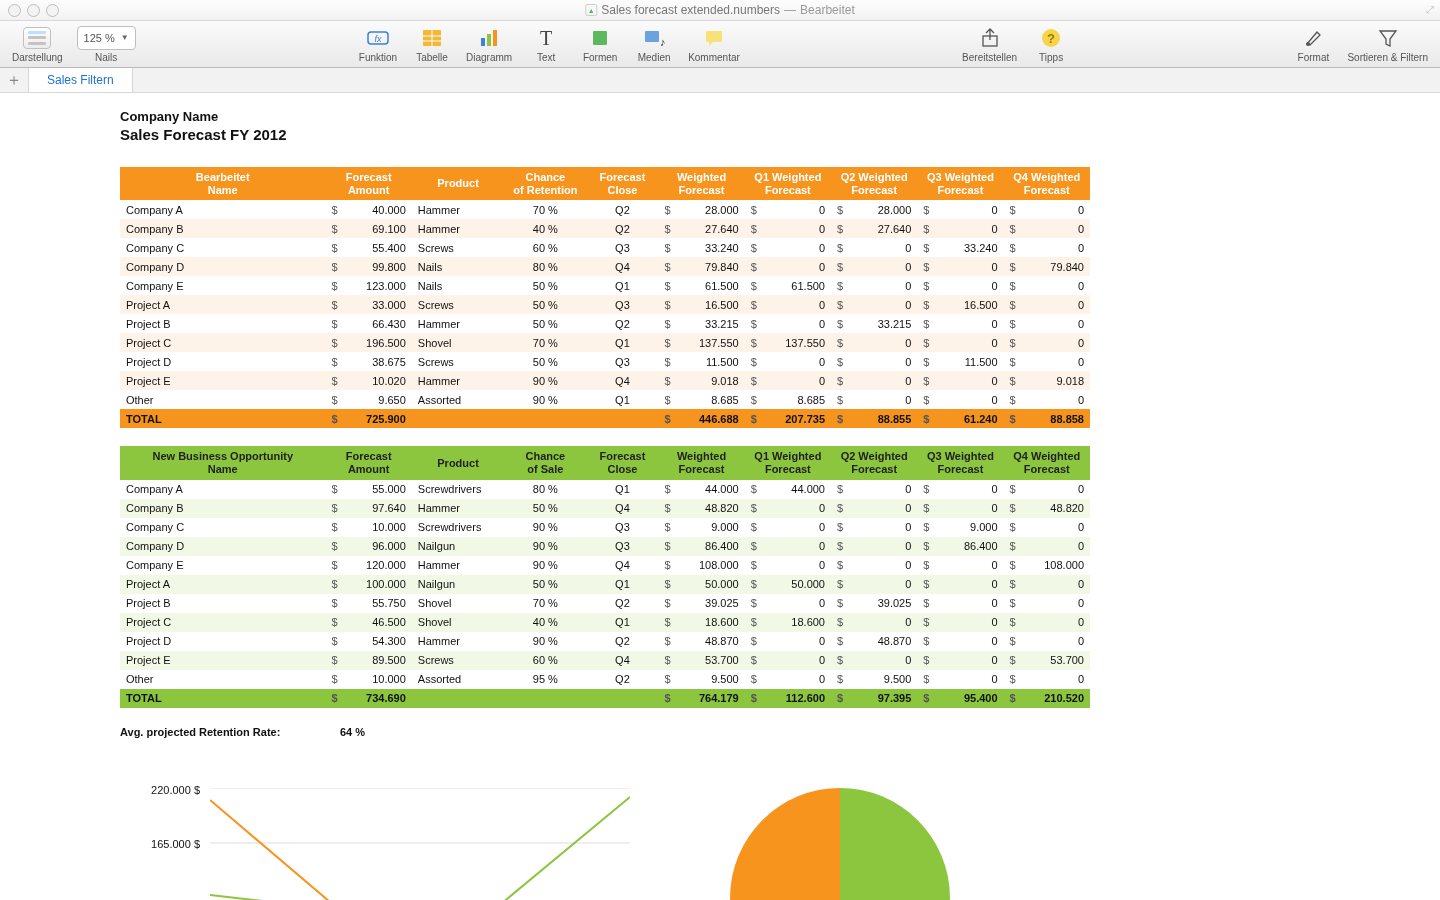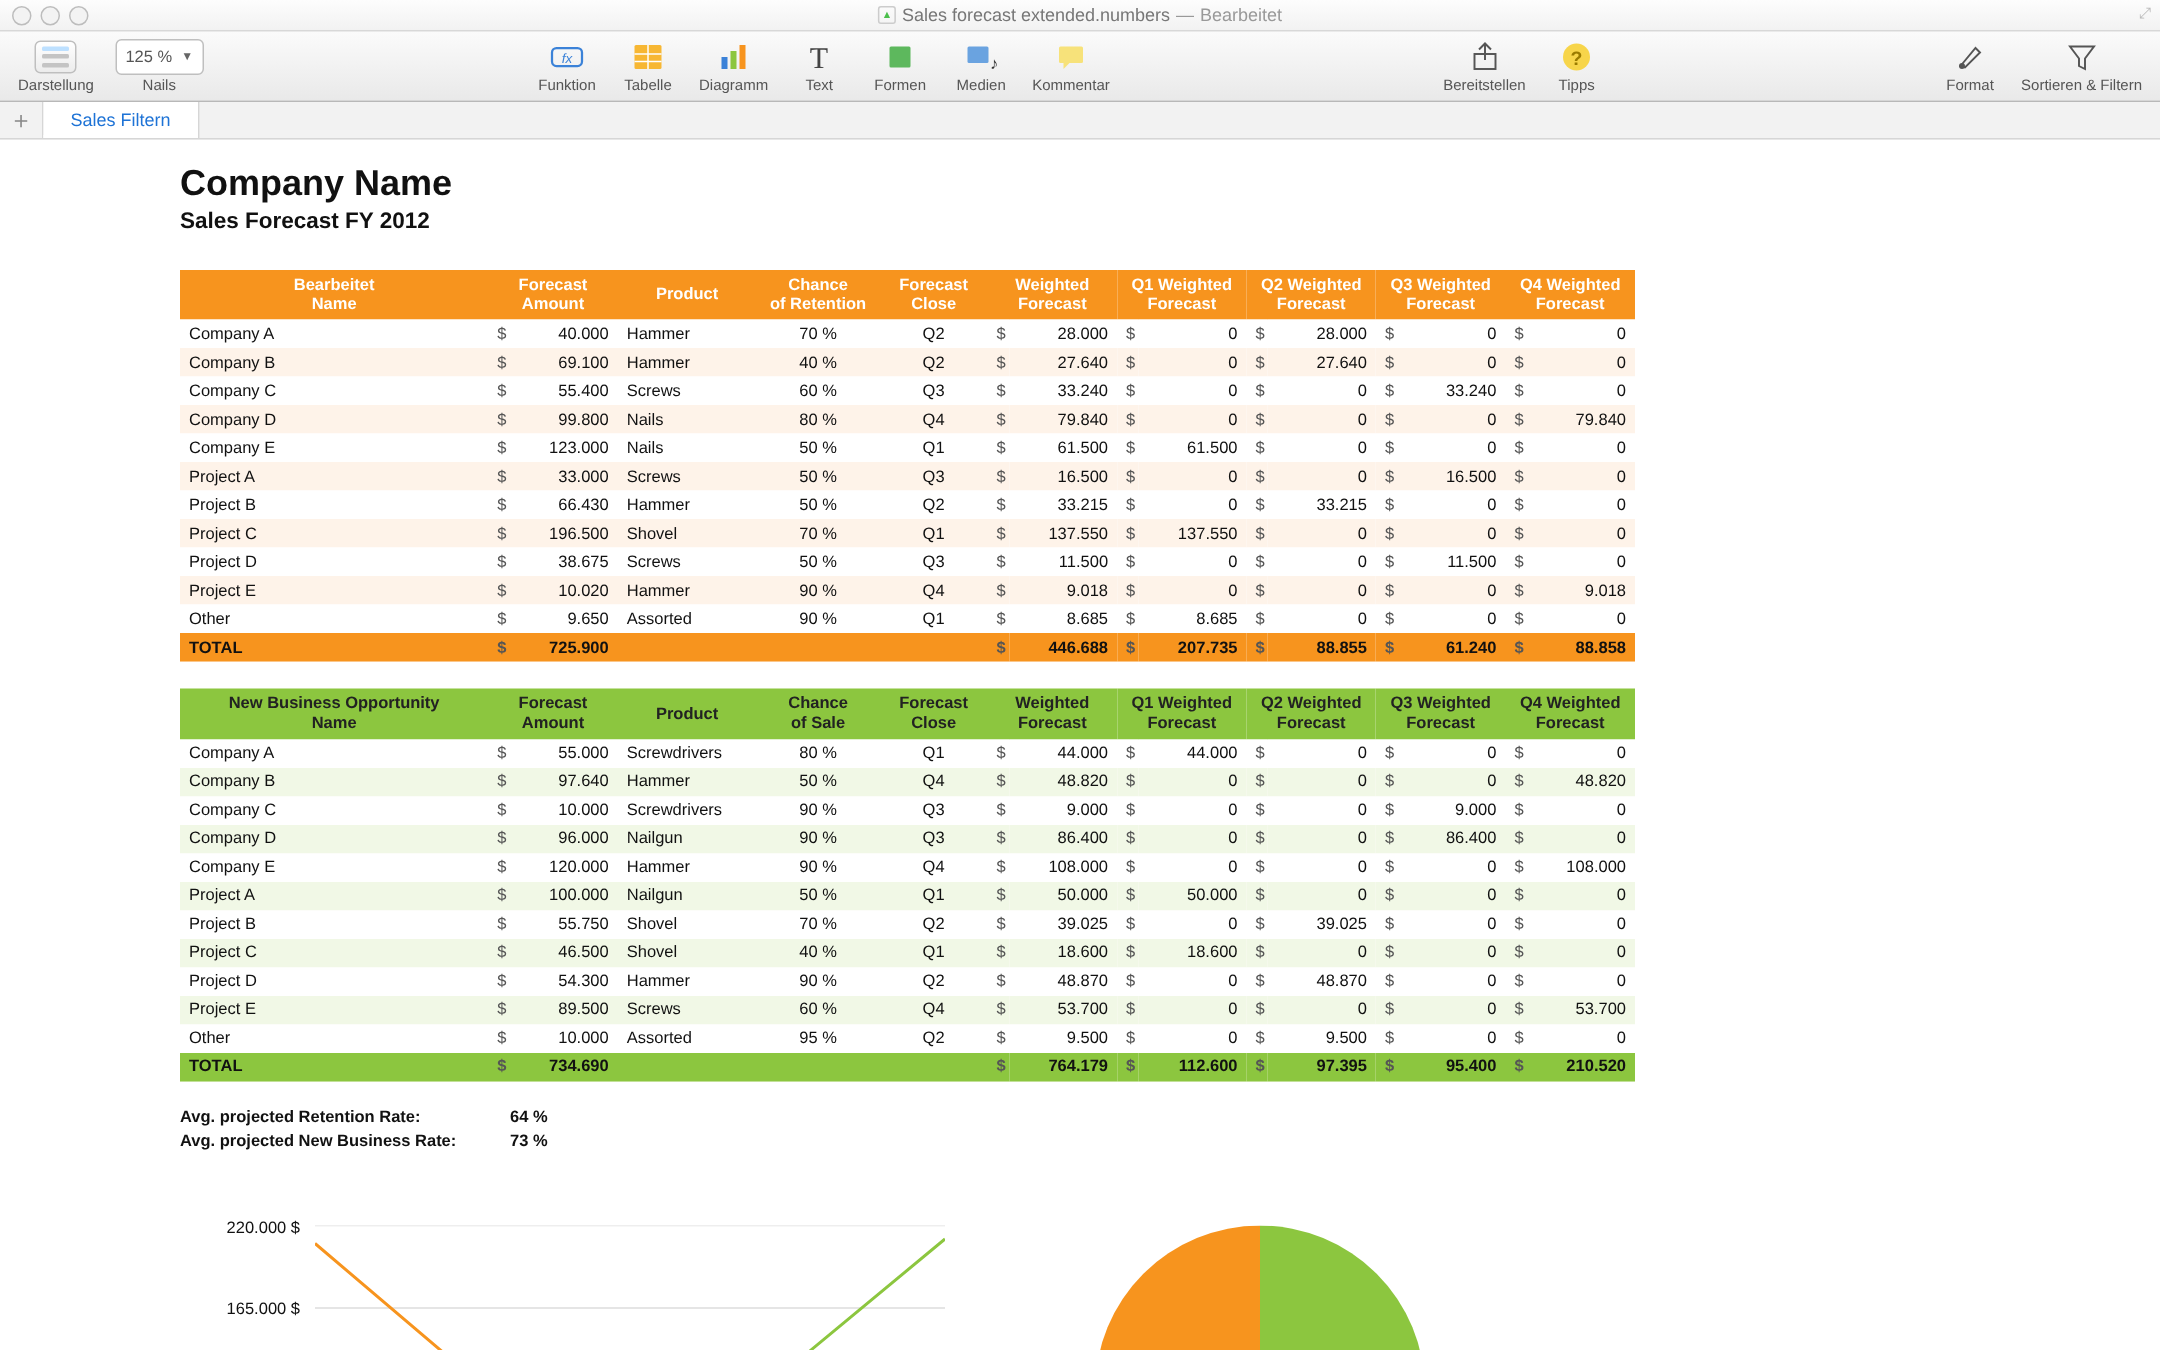--- a/index.html
+++ b/index.html
@@ -18,21 +18,21 @@
 .viewBtn{width:28px;height:22px;border:1px solid #bfbfbf;border-radius:4px;background:linear-gradient(#fff,#ececec);display:flex;flex-direction:column;justify-content:space-between;padding:3px 4px;box-sizing:border-box}
 .viewBtn .bar{height:3px;background:#c4c4c4;border-radius:1px}
 .viewBtn .bar.top{background:#bde0ff}
 .zoom{height:22px;border:1px solid #bfbfbf;border-radius:4px;background:#fff;display:flex;align-items:center;padding:0 6px;font-size:11px;gap:6px}
 .zoom .chev{font-size:8px;color:#666}
 .tabBar{height:24px;background:#f2f2f2;border-bottom:1px solid #d6d6d6;display:flex;align-items:stretch}
 .addTab{width:28px;display:flex;align-items:center;justify-content:center;border-right:1px solid #d6d6d6;color:#888;font-size:16px}
 .sheetTab{padding:0 18px;display:flex;align-items:center;background:#fff;border-right:1px solid #d6d6d6;color:#1e73d6;font-size:12px;font-weight:500;position:relative}
 .sheetTab::after{content:"";position:absolute;bottom:0;left:0;right:0;height:2px;background:#fff}
 .canvas{padding:16px 0 40px 120px;overflow:auto}
-.company{font-size:24px;font-weight:700;margin-bottom:2px}
+.company{font-size:13px;font-weight:700;margin-bottom:2px}
 .subtitle{font-size:15px;font-weight:700;margin-bottom:24px}
 table.data{border-collapse:collapse;width:970px;font-size:11px;margin-bottom:18px;table-layout:fixed}
 table.data th{font-size:11px;font-weight:700;color:#fff;padding:4px 6px;text-align:center;vertical-align:middle;line-height:1.15}
 table.data.orange th{background:#f7941e}
 table.data.green th{background:#8cc63f;color:#222}
 table.data td{padding:2px 6px;height:15px;white-space:nowrap}
 table.data tbody tr:nth-child(odd){background:#fff}
 table.data.orange tbody tr:nth-child(even){background:#fef3e9}
 table.data.green tbody tr:nth-child(even){background:#f1f8e6}
 .num{text-align:right}
@@ -730,21 +730,20 @@
           <td class="num">97.395</td>
           <td class="cur">$</td>
           <td class="num">95.400</td>
           <td class="cur">$</td>
           <td class="num">210.520</td>
         </tr>
       </tbody>
   </table>
 
   <div class="avg"><span class="lbl">Avg. projected Retention Rate:</span><span>64 %</span></div>
-  <div class="avg"><span class="lbl">Avg. projected New Business Rate:</span><span>73 %</span></div>
 
   <div class="chartsRow">
     <div class="lineChart">
       <div class="yLabel" style="top:-4px">220.000 $</div>
       <div class="yLabel" style="top:50px">165.000 $</div>
       <svg width="420" height="120">
         <line x1="0" y1="0" x2="420" y2="0" stroke="#ddd"></line>
         <line x1="0" y1="55" x2="420" y2="55" stroke="#ddd"></line>
 
         <polyline points="0,12 140,131 280,159 420,131" fill="none" stroke="#f7941e" stroke-width="2"></polyline>

